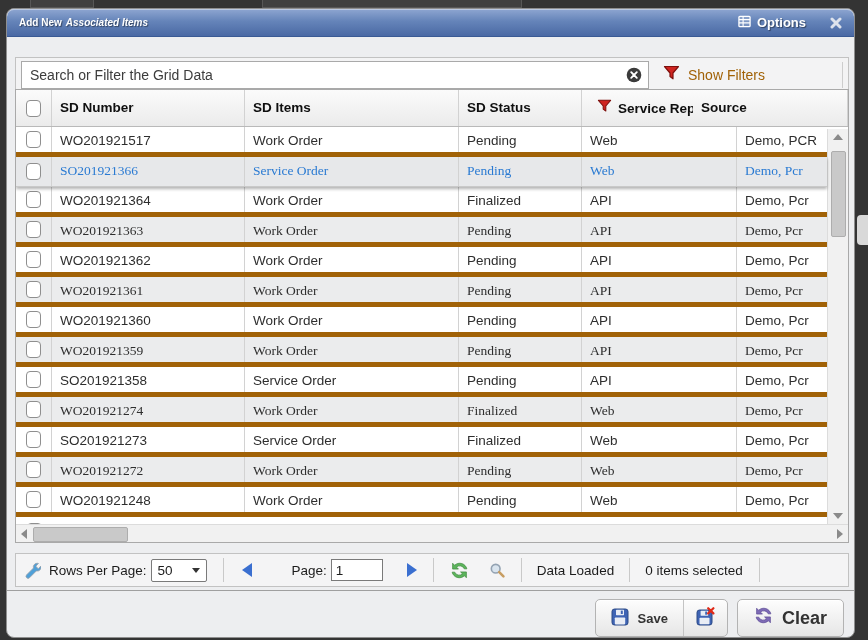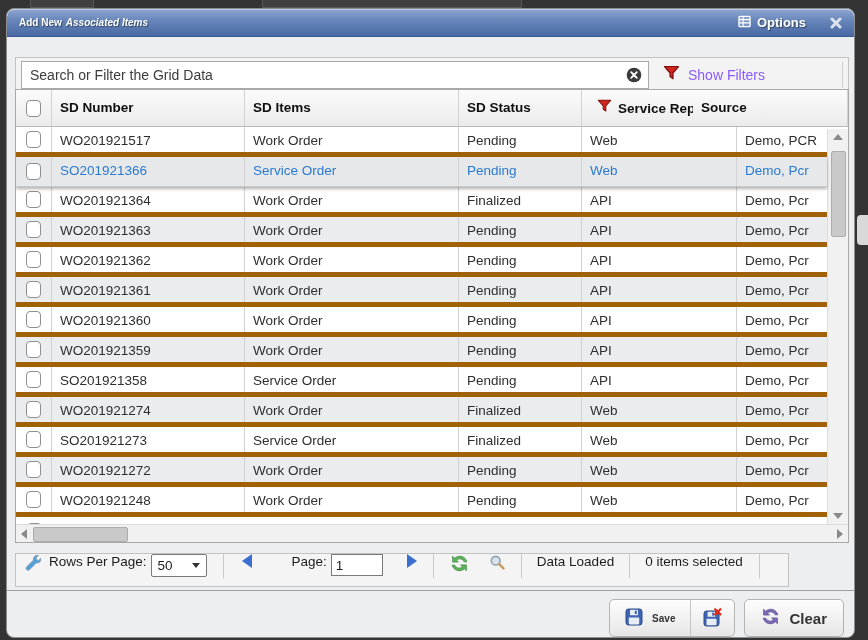--- a/index.html
+++ b/index.html
@@ -41,21 +41,21 @@
     background:#f3f3f4;border:1px solid #c2c2c2;display:flex;align-items:center;
   }
   .search-input-wrap{position:relative;margin-left:5px;width:628px;height:28px;}
   .search-input-wrap input{
     width:100%;height:100%;box-sizing:border-box;border:1px solid #a9a9a9;
     padding:0 30px 0 8px;font-size:14px;color:#3c3c3c;background:#fff;
     font-family:"Liberation Sans", sans-serif;outline:none;
   }
   .search-clear{position:absolute;right:7px;top:6px;width:16px;height:16px;cursor:pointer;}
   .filter-funnel{margin-left:14px;cursor:pointer;}
-  .show-filters{margin-left:8px;font-size:14px;color:#8b5cf6;cursor:pointer;}
+  .show-filters{margin-left:8px;font-size:14px;color:#a16207;cursor:pointer;}
   .end-sep{margin-left:auto;margin-right:5px;width:1px;height:26px;background:#cdcdcd;}
 
   
   .grid{
     position:absolute;left:8px;top:80px;width:834px;height:454px;box-sizing:border-box;
     border:1px solid #a9a9a9;background:#fff;overflow:hidden;
   }
   .grid-header{height:37px;display:flex;box-sizing:border-box;
     background:linear-gradient(180deg,#fbfbfb,#ebebeb);border-bottom:1px solid #b9b9b9;}
   .cell{box-sizing:border-box;padding-left:8px;border-right:1px solid #d2d2d2;
@@ -69,21 +69,21 @@
   .col-rep{flex:1 1 auto;border-right:none;}
   .grid-header .col-rep{display:flex;align-items:center;gap:6px;padding-left:15px;}
 
   .checkbox{width:15px;height:17px;background:#fff;border:1.5px solid #8f8f8f;
     border-radius:4px;display:inline-block;box-sizing:border-box;cursor:pointer;}
 
   .grid-body{position:absolute;top:37px;left:0;right:0;bottom:18px;overflow:hidden;}
   .rows{margin-right:21px;}
   .grid-row{display:flex;height:30px;background:#fff;border-bottom:5px solid #a16207;box-sizing:border-box;cursor:pointer;}
   .grid-row .cell{font-size:13.5px;color:#2e2e2e;line-height:28px;}
-  .grid-row.alt{background:#ebeced;}
+  .grid-row.alt{background:#ebeced;font-family:Liberation Serif, serif;}
   .grid-row.selected{background:#e7e8ea;position:relative;z-index:2;
     box-shadow:0 2px 3px rgba(0,0,0,.3);border-bottom:1px solid #c9c9c9;}
   .grid-row.selected .cell{color:#2a7ad2;}
   .partial-row{height:8px;overflow:hidden;display:flex;}
   .partial-row .col-check{align-items:flex-start;padding-top:6px;}
 
   
   .vscroll{position:absolute;top:2px;right:0;width:21px;bottom:0;
     background:#f1f1f1;border-left:1px solid #dcdcdc;box-sizing:border-box;}
   .vscroll .arr{height:16px;display:flex;align-items:center;justify-content:center;cursor:pointer;}
@@ -97,22 +97,22 @@
   .hscroll{position:absolute;left:0;right:0;bottom:0;height:18px;
     background:#f1f1f1;border-top:1px solid #dcdcdc;box-sizing:border-box;}
   .hscroll .arr{position:absolute;top:0;width:16px;height:17px;display:flex;align-items:center;justify-content:center;cursor:pointer;}
   .hscroll .arr.left{left:0;}
   .hscroll .arr.right{right:0;}
   .hthumb{position:absolute;left:17px;top:2px;width:93px;height:13px;
     background:#c9c9c9;border:1px solid #adadad;border-radius:2px;cursor:grab;}
 
   
   .pager{
-    position:absolute;left:8px;top:544px;width:774px;height:34px;box-sizing:border-box;
-    background:#f4f4f5;border:1px solid #c2c2c2;display:flex;align-items:flex-start;
+    position:absolute;left:8px;top:544px;width:834px;height:34px;box-sizing:border-box;
+    background:#f4f4f5;border:1px solid #c2c2c2;display:flex;align-items:center;
     font-size:13.5px;color:#1c1c1c;padding-left:8px;
   }
   .pager .sep{width:1px;height:24px;background:#c9c9c9;}
   .pager .lbl{margin:0 4px 0 6px;}
   .select-box{width:56px;height:23px;background:#fff;border:1px solid #7a7a7a;border-radius:2px;
     display:flex;align-items:center;box-sizing:border-box;padding:0 6px;cursor:pointer;font-size:13.5px;}
   .select-box .tri{margin-left:auto;width:0;height:0;border:4px solid transparent;border-bottom:0;border-top:5px solid #333;}
   .pg-arrow{width:0;height:0;border:7px solid transparent;cursor:pointer;}
   .pg-arrow.left{border-left:0;border-right:10px solid #3a6fd0;}
   .pg-arrow.right{border-right:0;border-left:10px solid #3a6fd0;}
@@ -121,24 +121,24 @@
   .icon-btn{display:flex;align-items:center;justify-content:center;cursor:pointer;}
 
   
   .footer-divider{position:absolute;left:0;right:0;top:581px;border-top:1px solid #9f9f9f;}
   .footer{position:absolute;left:0;right:0;top:582px;bottom:0;
     display:flex;align-items:flex-start;justify-content:flex-end;
     padding:8px 10px 0 0;gap:9px;}
   .btn,.btn-group{height:38px;box-sizing:border-box;border:1px solid #b3b3b3;border-radius:5px;
     background:linear-gradient(180deg,#fdfdfd,#e6e6e6);box-shadow:inset 0 1px 0 #fff;}
   .btn{display:flex;align-items:center;gap:9px;padding:0 16px;
-    font-weight:bold;font-size:15px;color:#333;cursor:pointer;}
+    font-weight:bold;font-size:18px;color:#333;cursor:pointer;}
   .btn-group{display:flex;overflow:hidden;padding:0;}
   .btn-group .seg{display:flex;align-items:center;gap:9px;padding:0 15px;cursor:pointer;
-    font-weight:bold;font-size:10px;color:#333;}
+    font-weight:bold;font-size:13px;color:#333;}
   .btn-group .seg + .seg{border-left:1px solid #c4c4c4;padding:0 12px;}
 </style>
 </head>
 <body>
 
 <div class="bg-frag f1"></div>
 <div class="bg-frag f2"></div>
 <div class="bg-frag f3"></div>
 
 <div class="modal">

